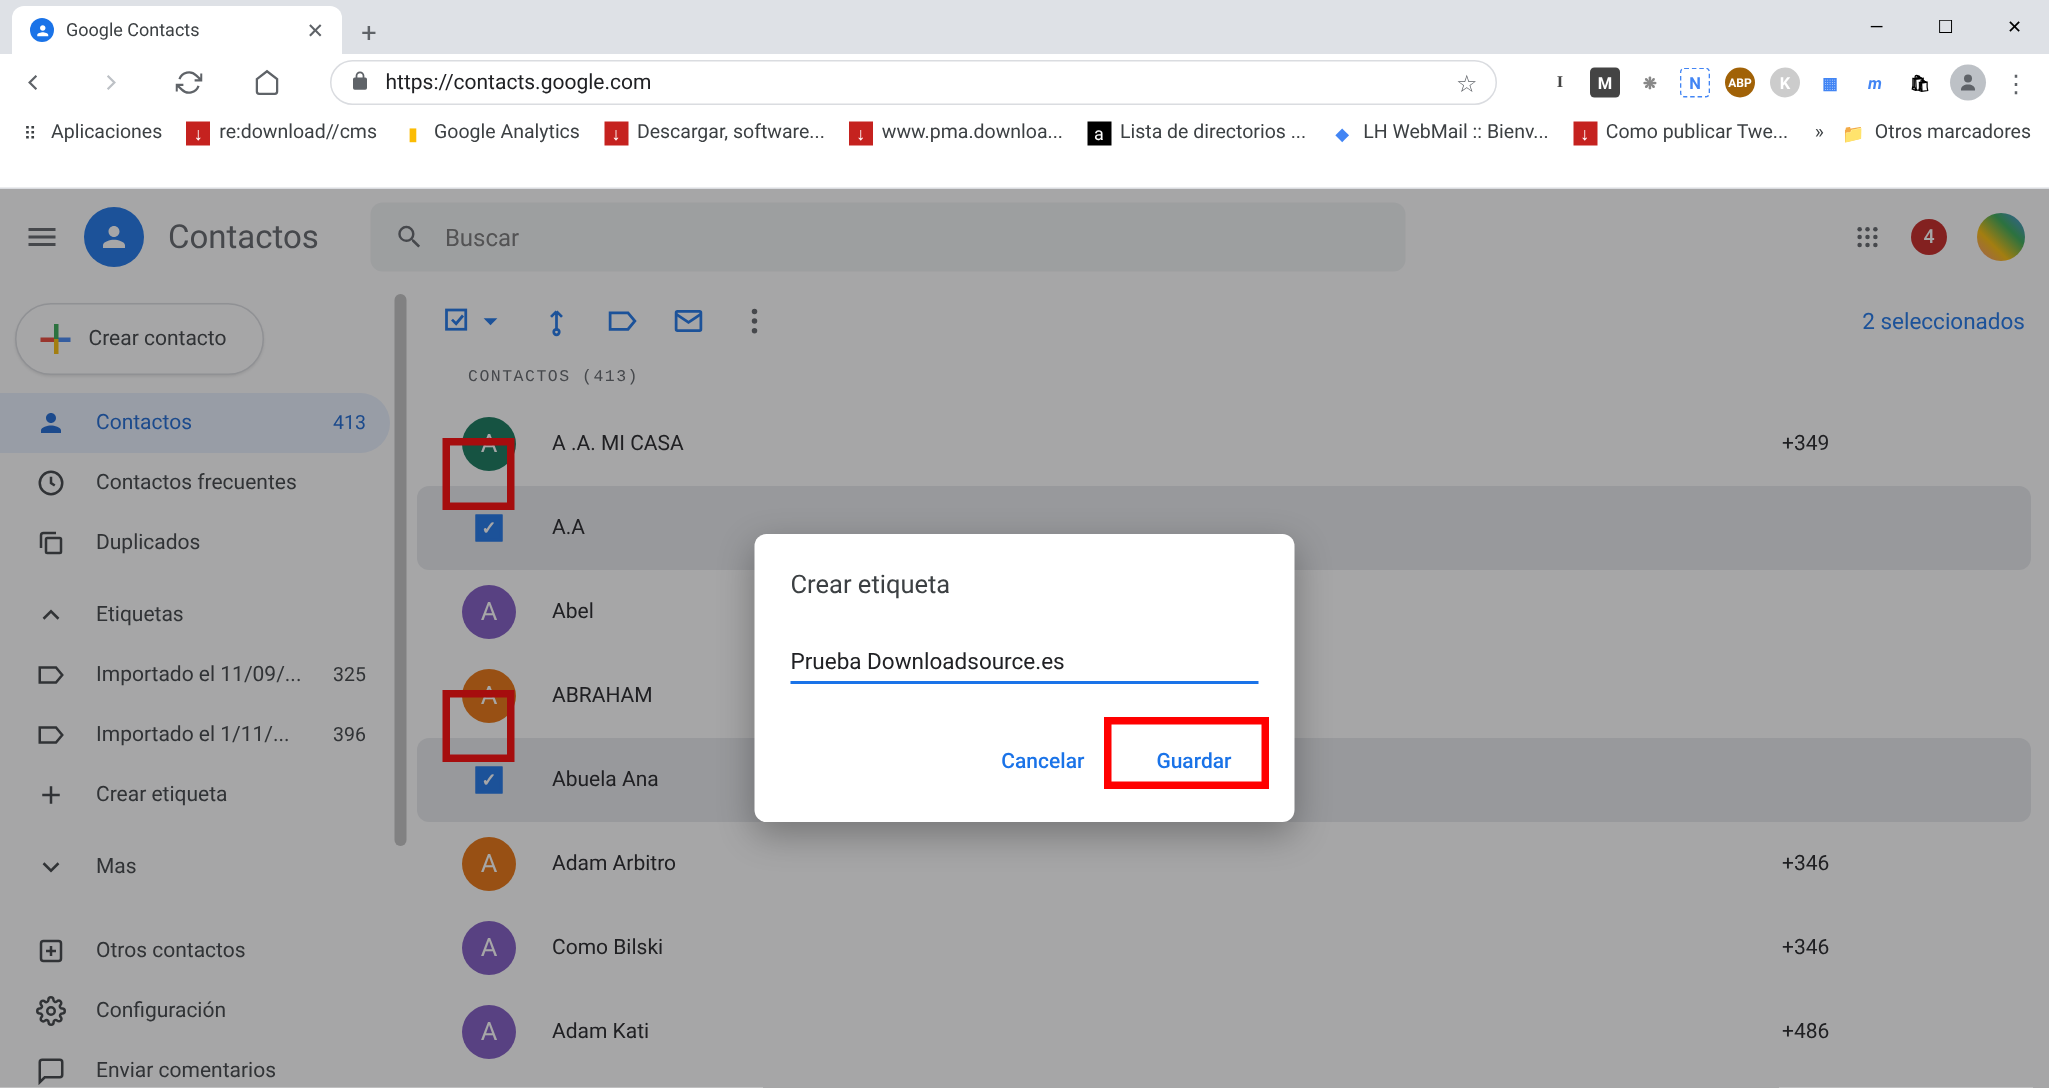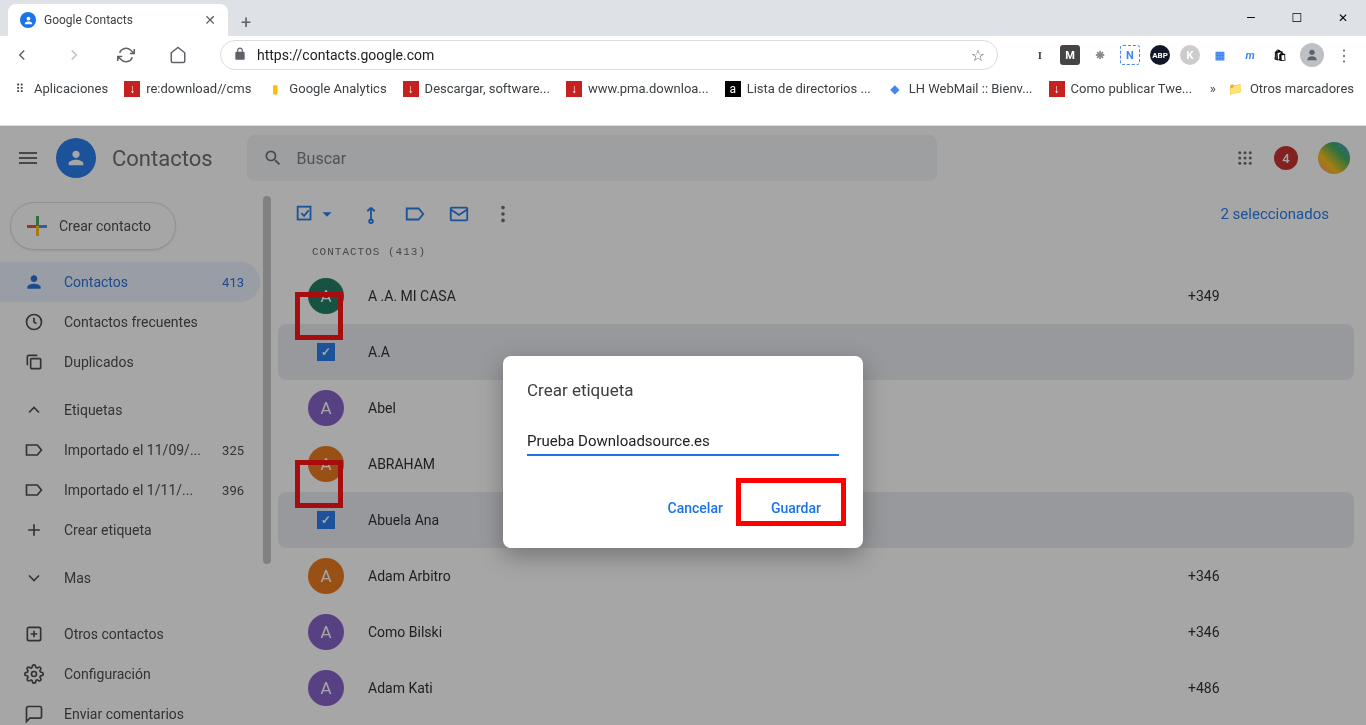--- a/index.html
+++ b/index.html
@@ -57,21 +57,21 @@
   .plus4 .h2{background:#4285f4;right:0;top:9px;width:10px;height:3px;}
   .plus4 .v1{background:#34a853;left:9px;top:0;width:3px;height:10px;}
   .plus4 .v2{background:#fbbc04;left:9px;bottom:0;width:3px;height:10px;}
 
   .navitem { height:40px; display:flex; align-items:center; padding:0 16px 0 24px; gap:20px; font-size:14px; color:#3c4043; border-radius:0 20px 20px 0; margin-right:12px; }
   .navitem.active { background:#e8f0fe; color:#1967d2; }
   .navitem .cnt { margin-left:auto; font-size:13px; }
   .navitem svg { width:20px; height:20px; flex-shrink:0; }
 
   .main { flex:1; overflow:hidden; position:relative; }
-  .toolbar { height:48px; display:flex; align-items:center; padding:0 37px 0 22px; }
+  .toolbar { height:48px; display:flex; align-items:center; padding:0 16px 0 22px; }
   .tool { color:#1a73e8; margin-right:22px; display:flex; align-items:center; }
   .tool svg { width:22px; height:22px; }
   .tool.grey { color:#5f6368; }
   .selcount { margin-left:auto; color:#1a73e8; font-size:15px; }
 
   .section-h { font-size:11px; letter-spacing:1px; color:#5f6368; padding:8px 0 10px 40px; font-weight:500;font-family:Liberation Mono, monospace; }
   .row { height:56px; display:flex; align-items:center; padding:0 16px 0 30px; font-size:14px; color:#202124; border-radius:8px; margin:0 12px 0 6px; }
   .row.selected { background:#e8eaed; }
   .av { width:36px; height:36px; border-radius:50%; display:flex; align-items:center; justify-content:center; color:#fff; font-size:17px; margin-right:24px; flex-shrink:0; }
   .cbwrap { width:36px; height:36px; display:flex; align-items:center; justify-content:center; margin-right:24px; flex-shrink:0; }
@@ -140,21 +140,21 @@
             <path d="M18 8h-1V6c0-2.76-2.24-5-5-5S7 3.24 7 6v2H6a2 2 0 00-2 2v10a2 2 0 002 2h12a2 2 0 002-2V10a2 2 0 00-2-2zM9 6c0-1.66 1.34-3 3-3s3 1.34 3 3v2H9V6z"></path>
           </svg></span>
       <span class="url">https://contacts.google.com</span>
       <span style="margin-left:auto;color:#5f6368">☆</span>
     </div>
     <div class="toolbar-icons">
       <span class="ticon" style="color:#444;font-family:serif">I</span>
       <span class="ticon" style="background:#444;color:#fff">M</span>
       <span class="ticon" style="color:#888">❋</span>
       <span class="ticon" style="border:1px dashed #4285f4;color:#4285f4">N</span>
-      <span class="ticon" style="background:#0f172a;color:#fff;border-radius:50%;font-size:8px">ABP</span>
+      <span class="ticon" style="background:#a16207;color:#fff;border-radius:50%;font-size:8px">ABP</span>
       <span class="ticon" style="background:#ccc;color:#fff;border-radius:50%">K</span>
       <span class="ticon" style="color:#4285f4">▦</span>
       <span class="ticon" style="color:#4285f4;font-style:italic">m</span>
       <span class="ticon">🛍</span>
       <span class="avatar-circle">
           <svg width="16" height="16" viewBox="0 0 24 24" fill="#5f6368">
             <circle cx="12" cy="8" r="4"></circle>
             <path d="M12 14c-4 0-7 2-7 5v1h14v-1c0-3-3-5-7-5z"></path>
           </svg>
         </span>

